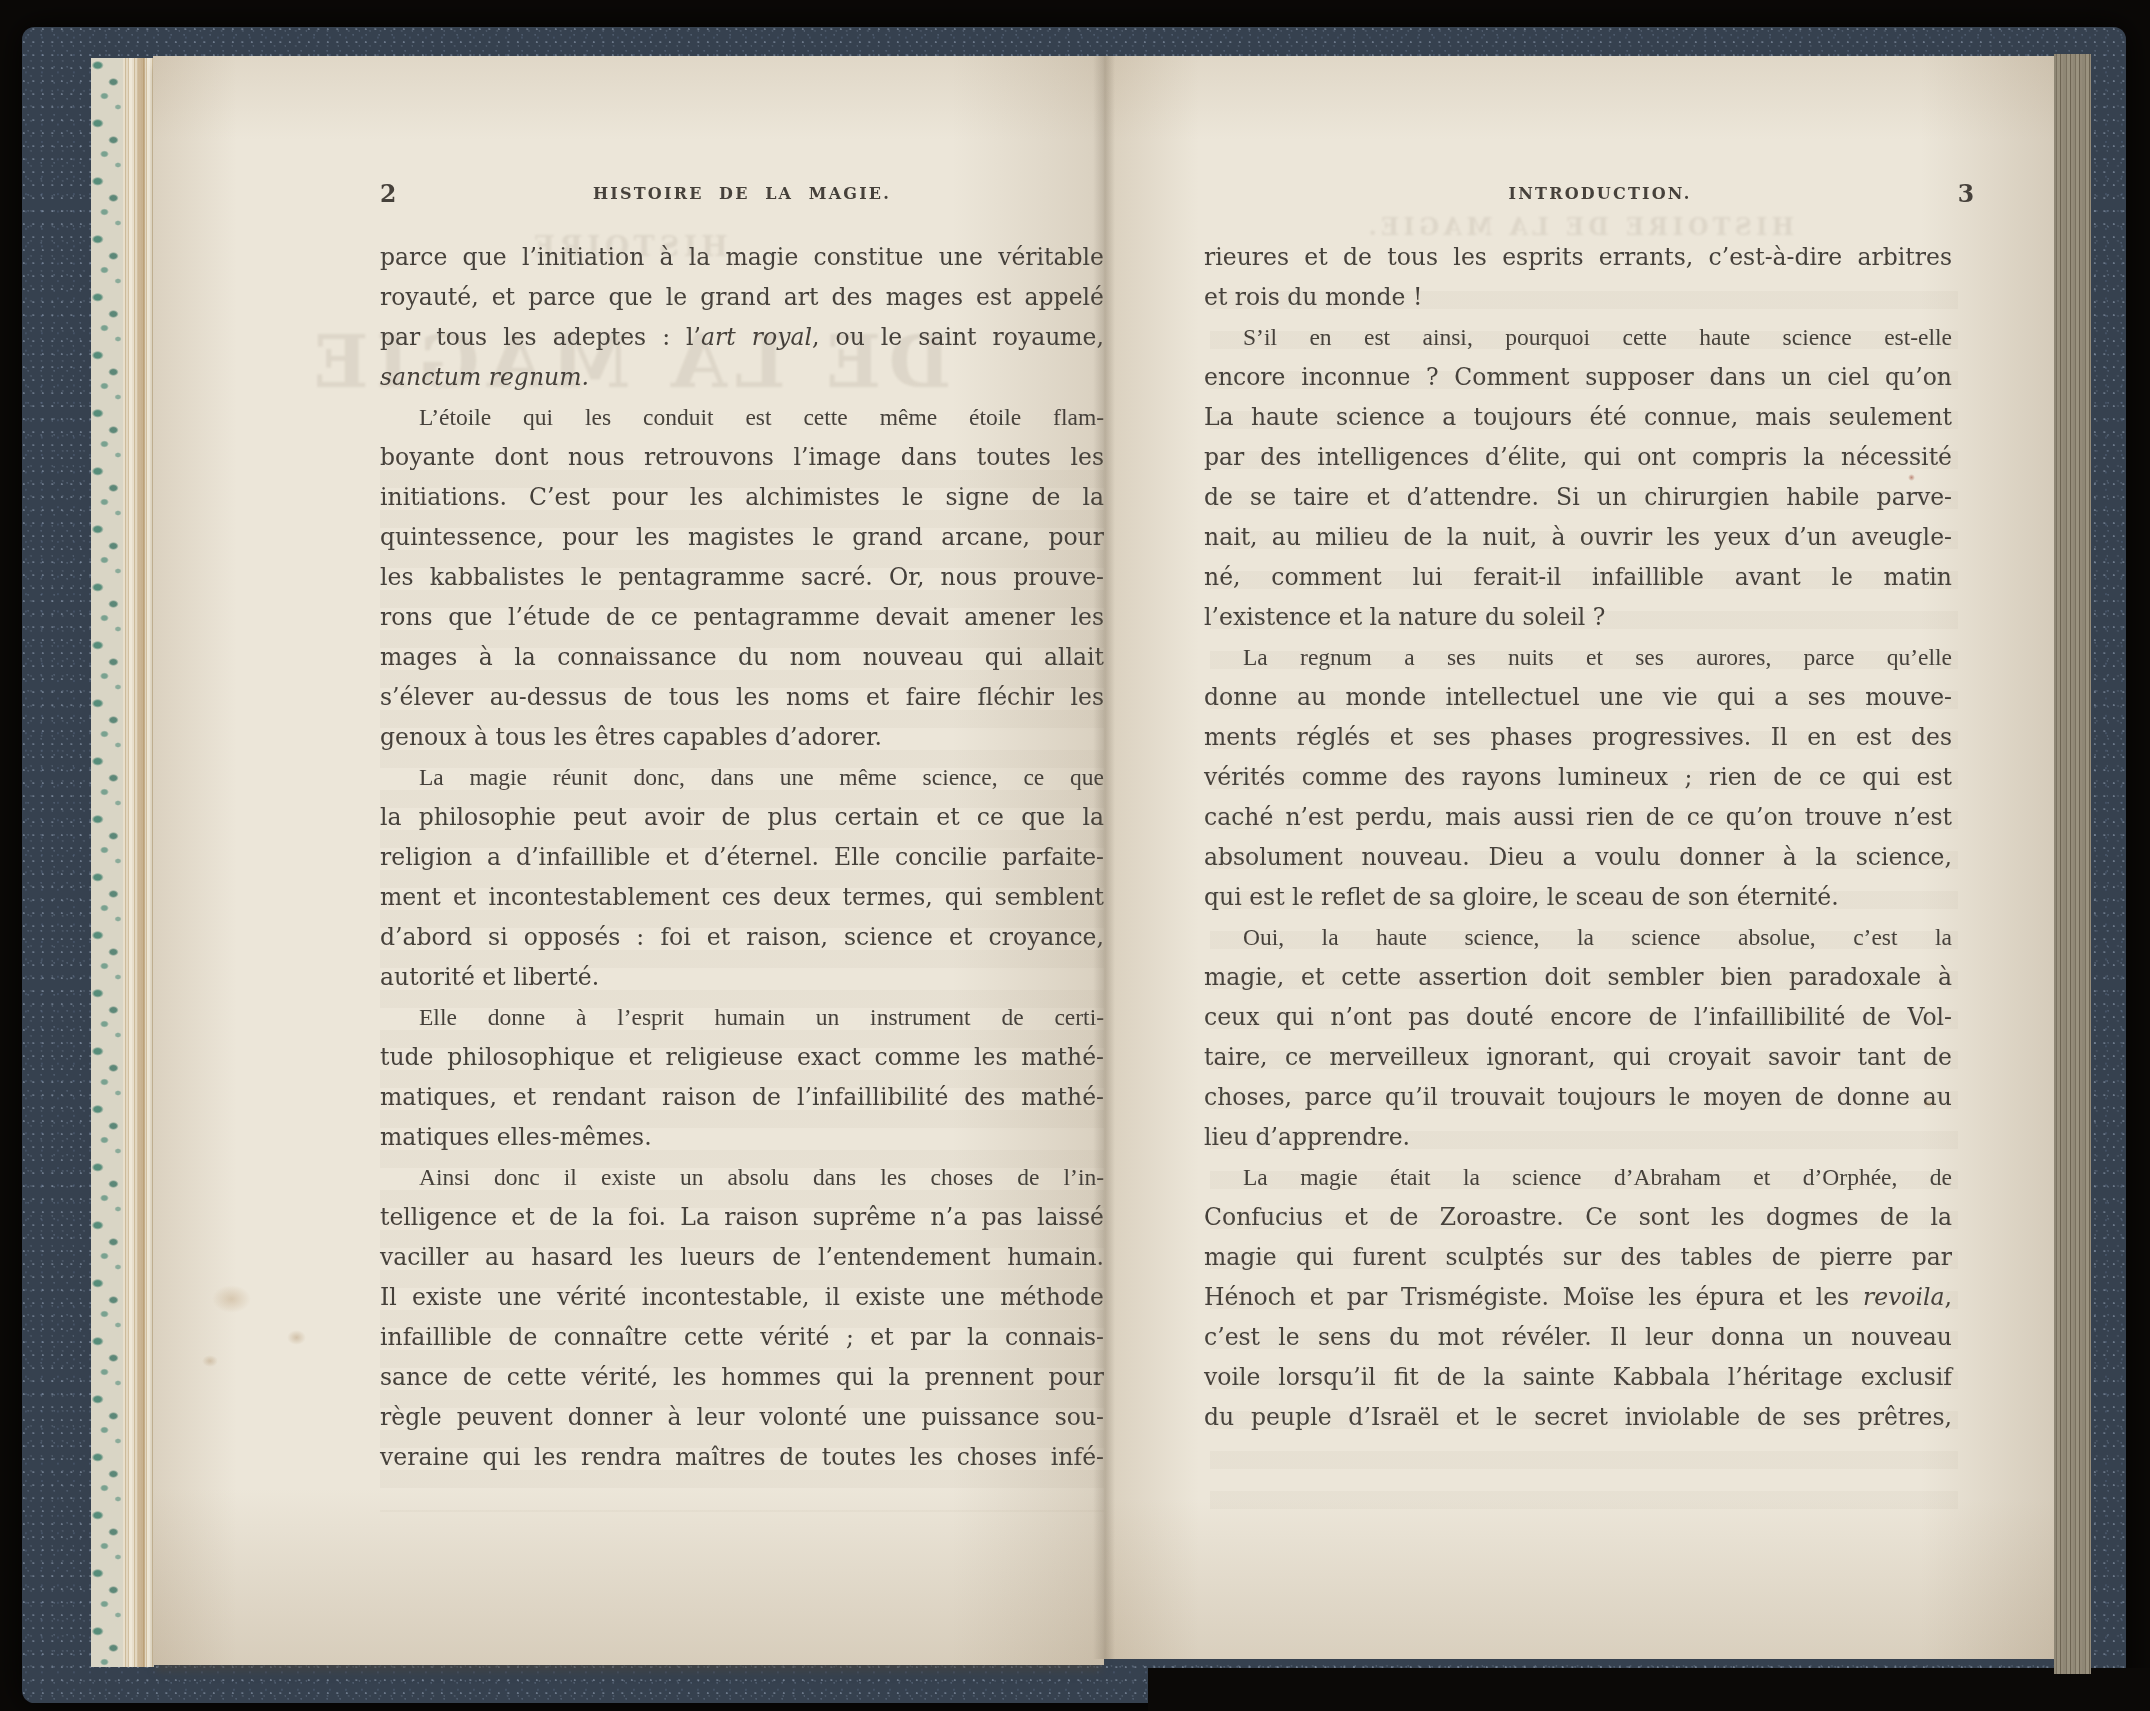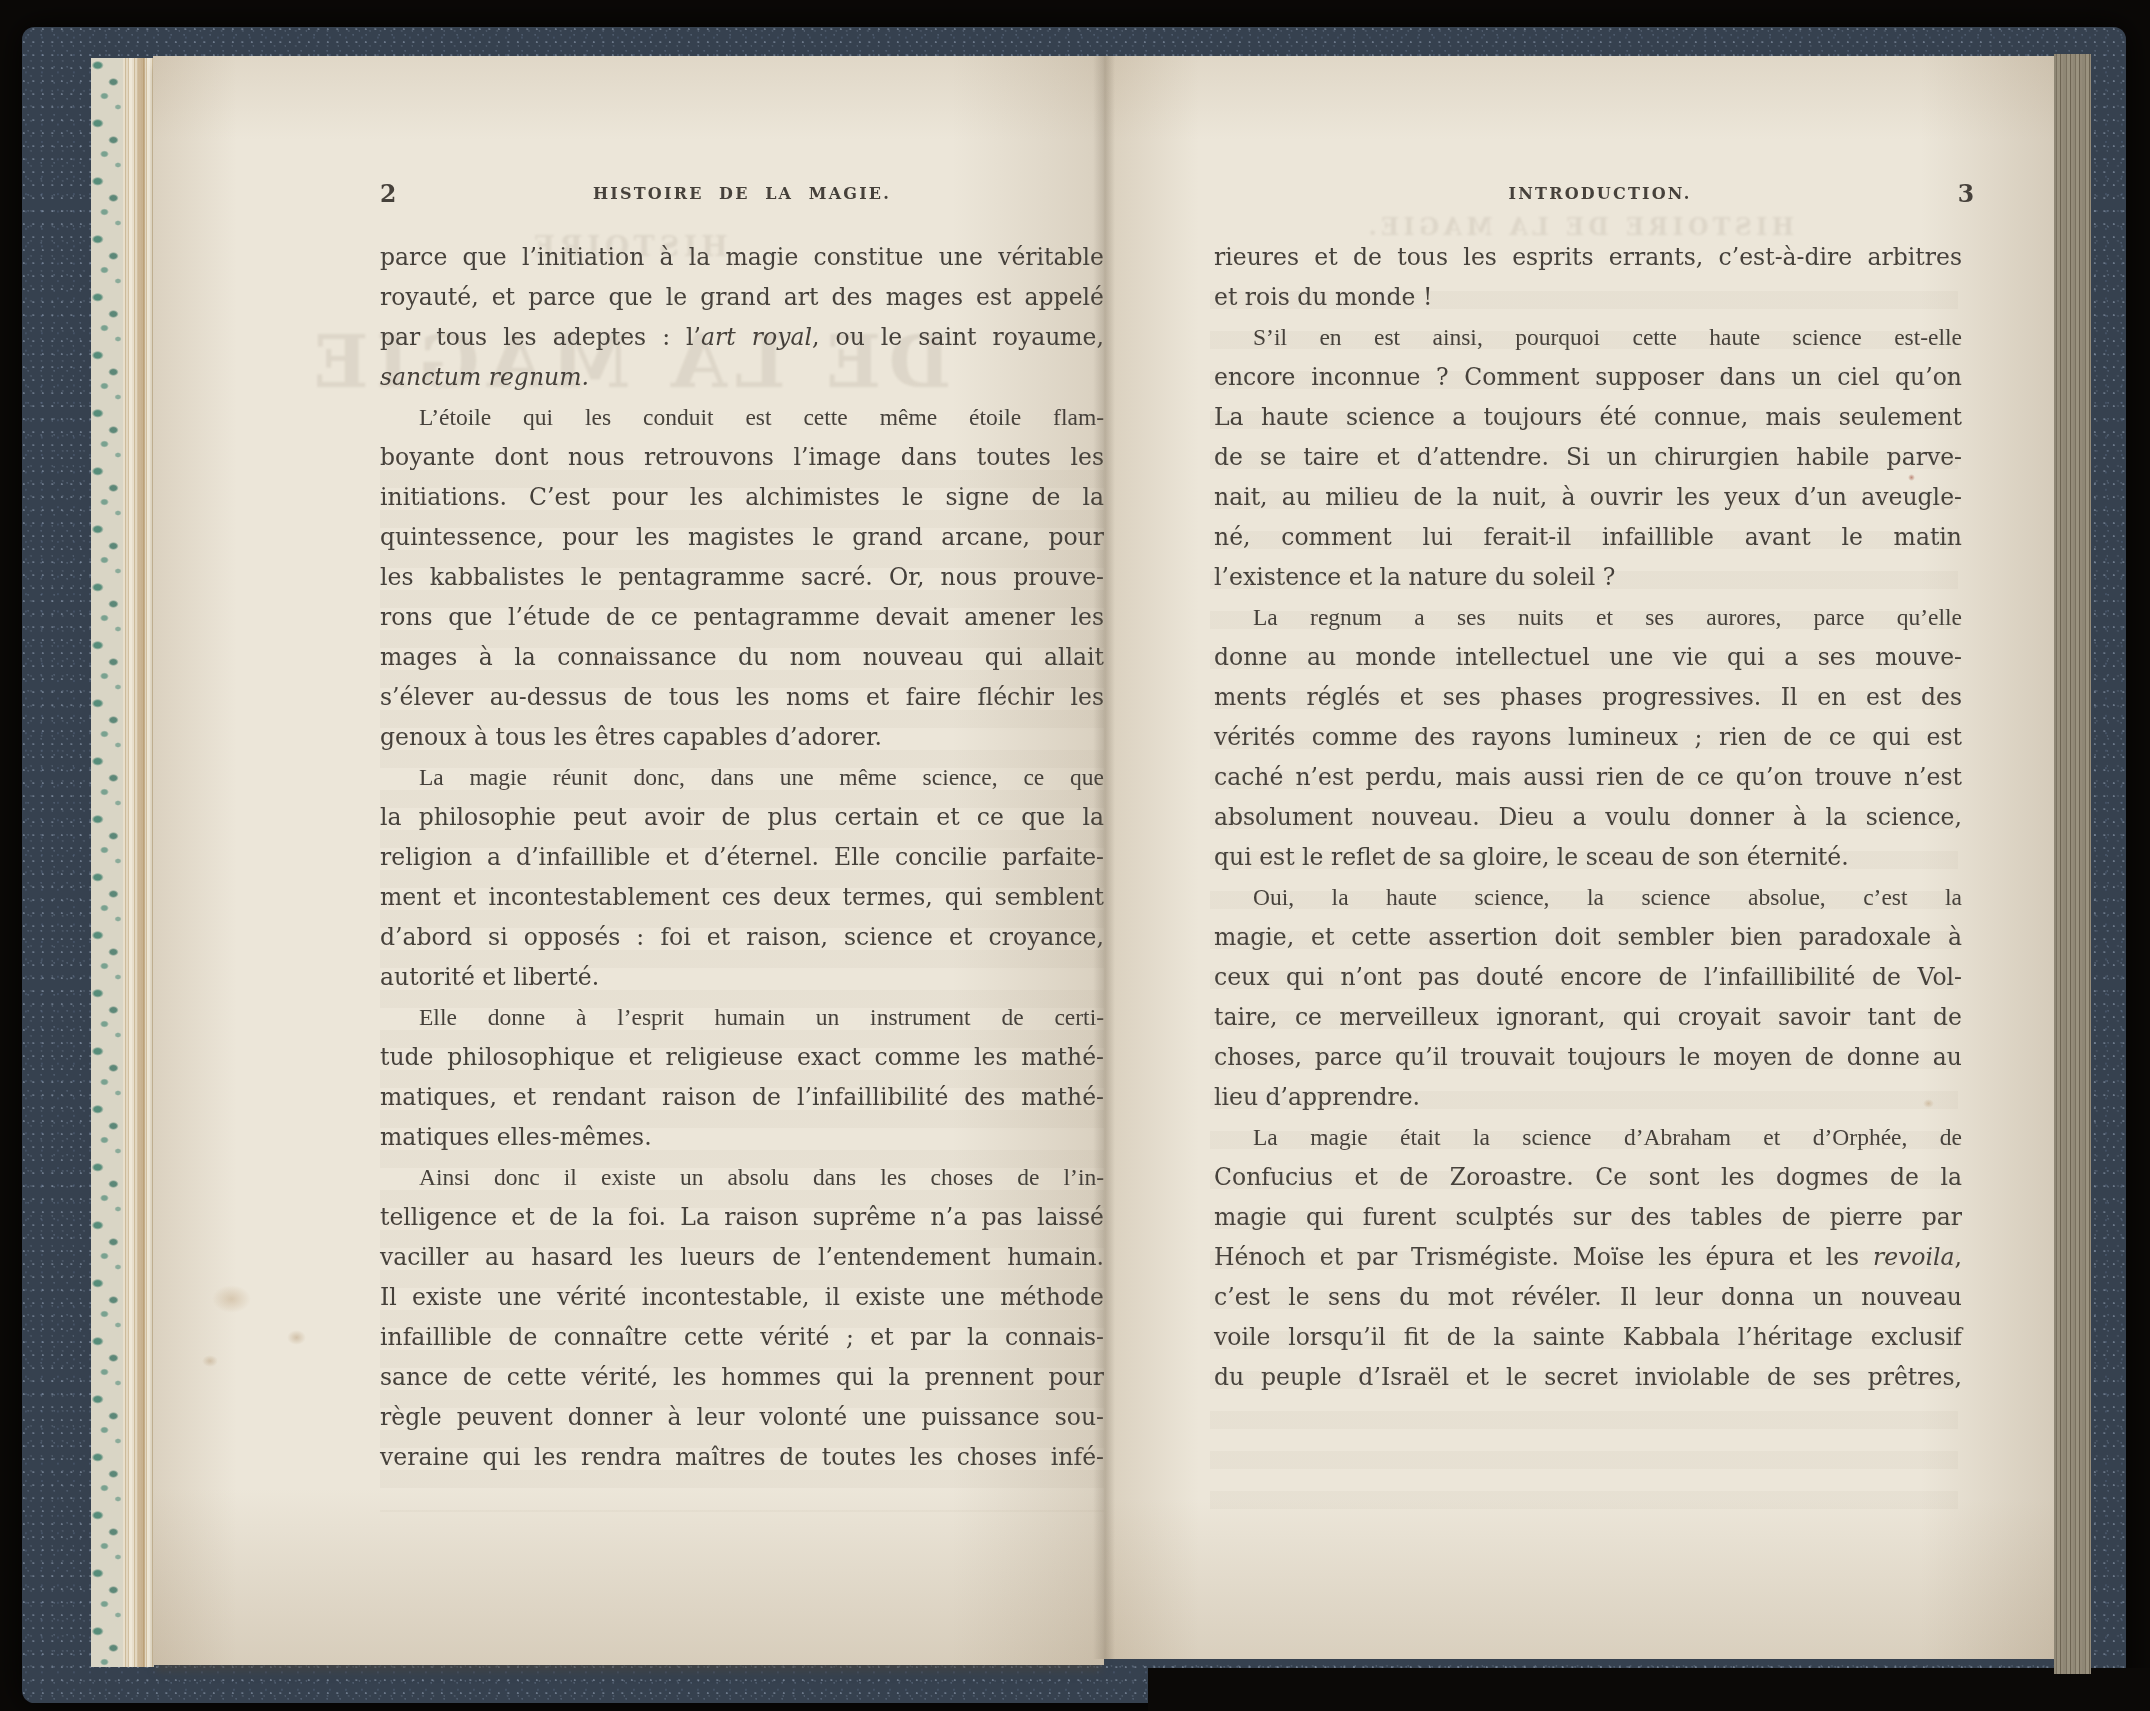--- a/index.html
+++ b/index.html
@@ -172,26 +172,27 @@
 
 <div class="page page-right">
   <div class="ghost ghost-sm" style="top:157px;font-size:23.5px;">HISTOIRE DE LA MAGIE.</div>
   <div class="ghostlines" style="left:106px;width:748px;top:213px;height:1243px;"></div>
 
   <div class="header-row" style="left:122px;width:748px;">
     <span class="running-title">INTRODUCTION.</span>
     <span class="pagenum pagenum-right">3</span>
   </div>
 
-  <div class="text-block" style="left:110px;width:748px;">
+  <div class="text-block" style="left:100px;width:748px;">
       <div class="line"><span>rieures et de tous les esprits errants, c’est-à-dire arbitres</span></div>
       <div class="line endline"><span>et rois du monde !</span></div>
       <div class="line indent"><span>S’il en est ainsi, pourquoi cette haute science est-elle</span></div>
       <div class="line"><span>encore inconnue ? Comment supposer dans un ciel qu’on</span></div>
       <div class="line"><span>La haute science a toujours été connue, mais seulement</span></div>
+      <div class="line"><span>par des intelligences d’élite, qui ont compris la nécessité</span></div>
       <div class="line"><span>de se taire et d’attendre. Si un chirurgien habile parve-</span></div>
       <div class="line"><span>nait, au milieu de la nuit, à ouvrir les yeux d’un aveugle-</span></div>
       <div class="line"><span>né, comment lui ferait-il infaillible avant le matin</span></div>
       <div class="line endline"><span>l’existence et la nature du soleil ?</span></div>
       <div class="line indent"><span>La regnum a ses nuits et ses aurores, parce qu’elle</span></div>
       <div class="line"><span>donne au monde intellectuel une vie qui a ses mouve-</span></div>
       <div class="line"><span>ments réglés et ses phases progressives. Il en est des</span></div>
       <div class="line"><span>vérités comme des rayons lumineux ; rien de ce qui est</span></div>
       <div class="line"><span>caché n’est perdu, mais aussi rien de ce qu’on trouve n’est</span></div>
       <div class="line"><span>absolument nouveau. Dieu a voulu donner à la science,</span></div>

